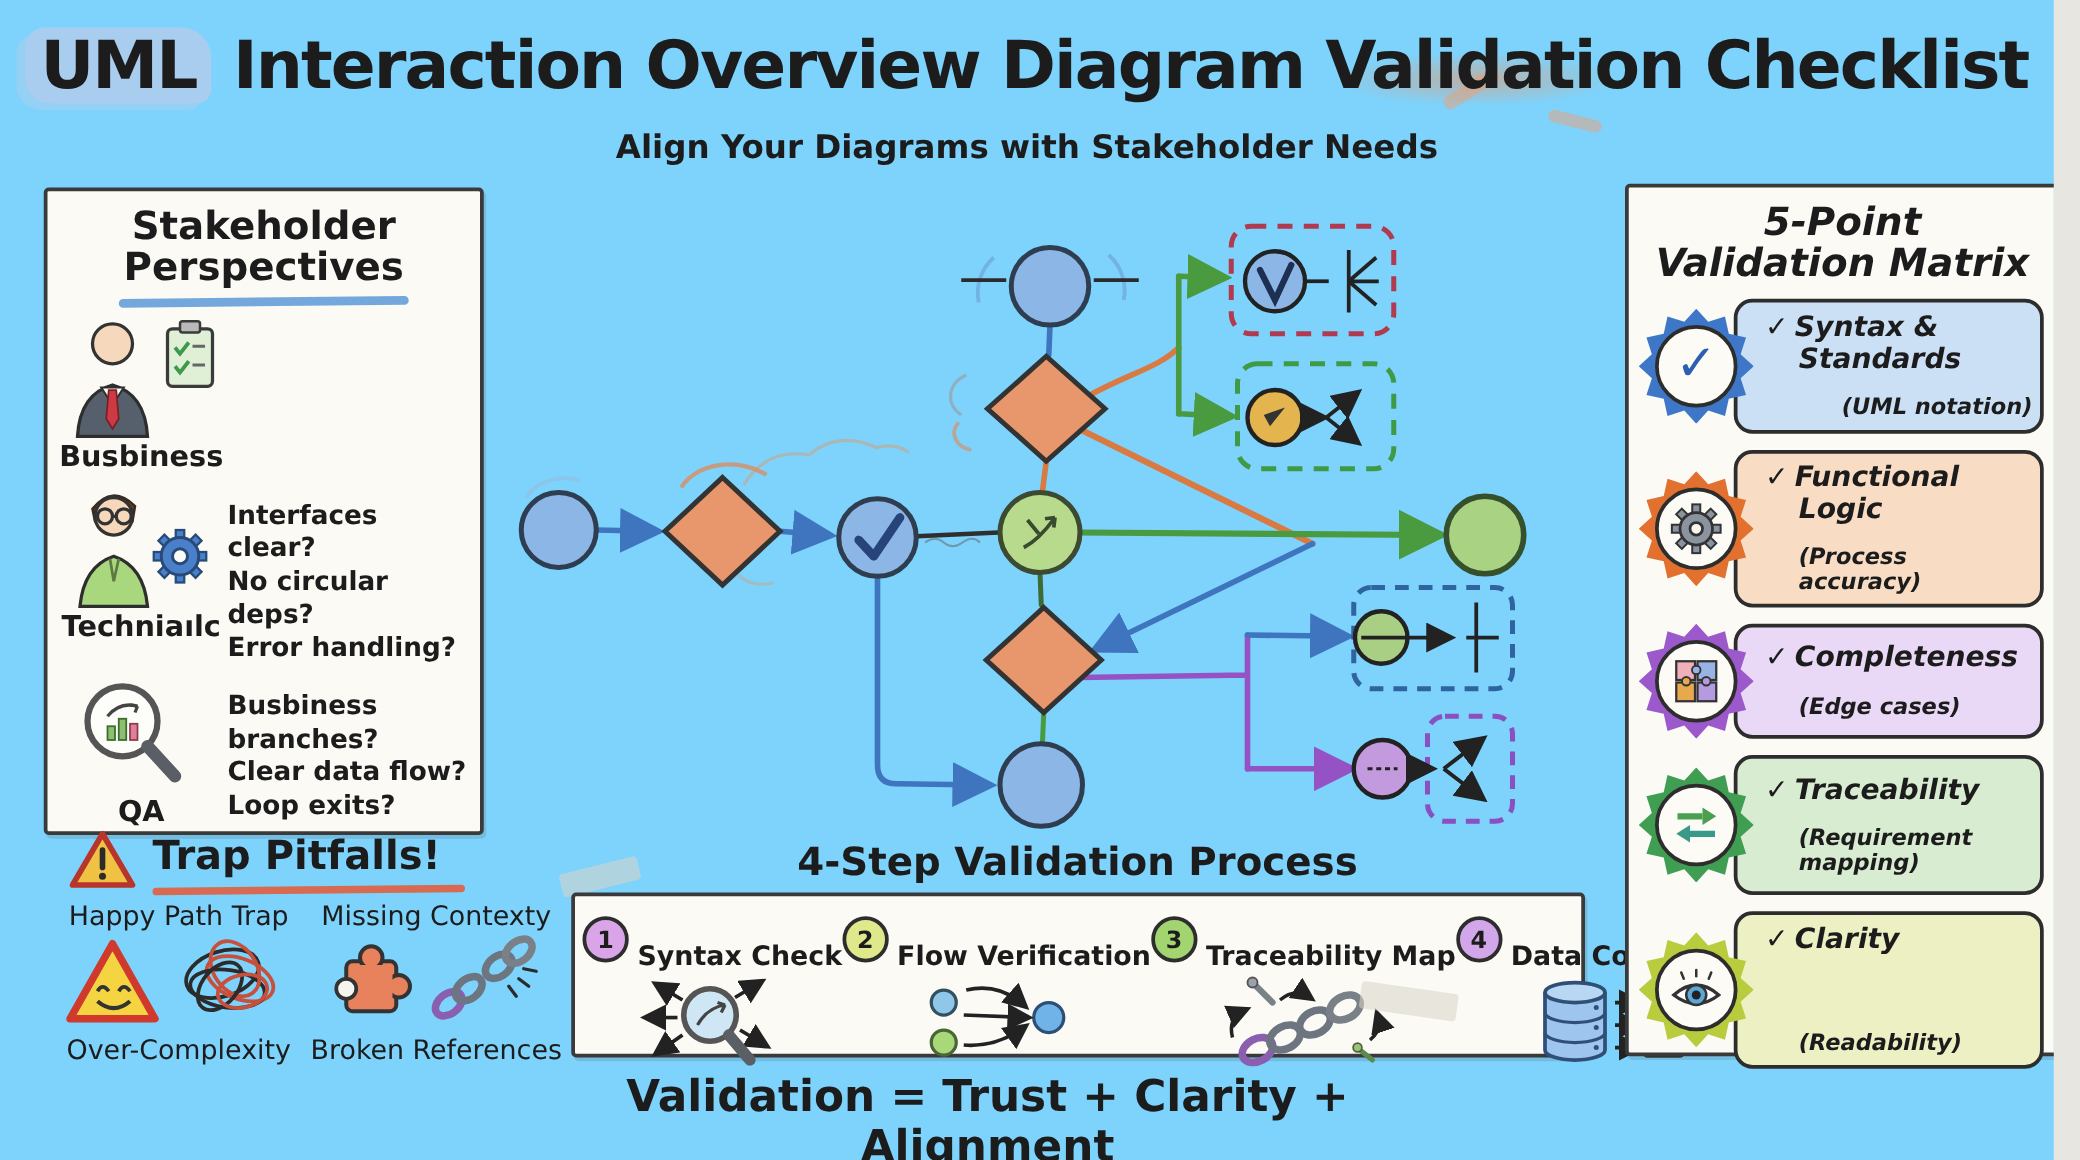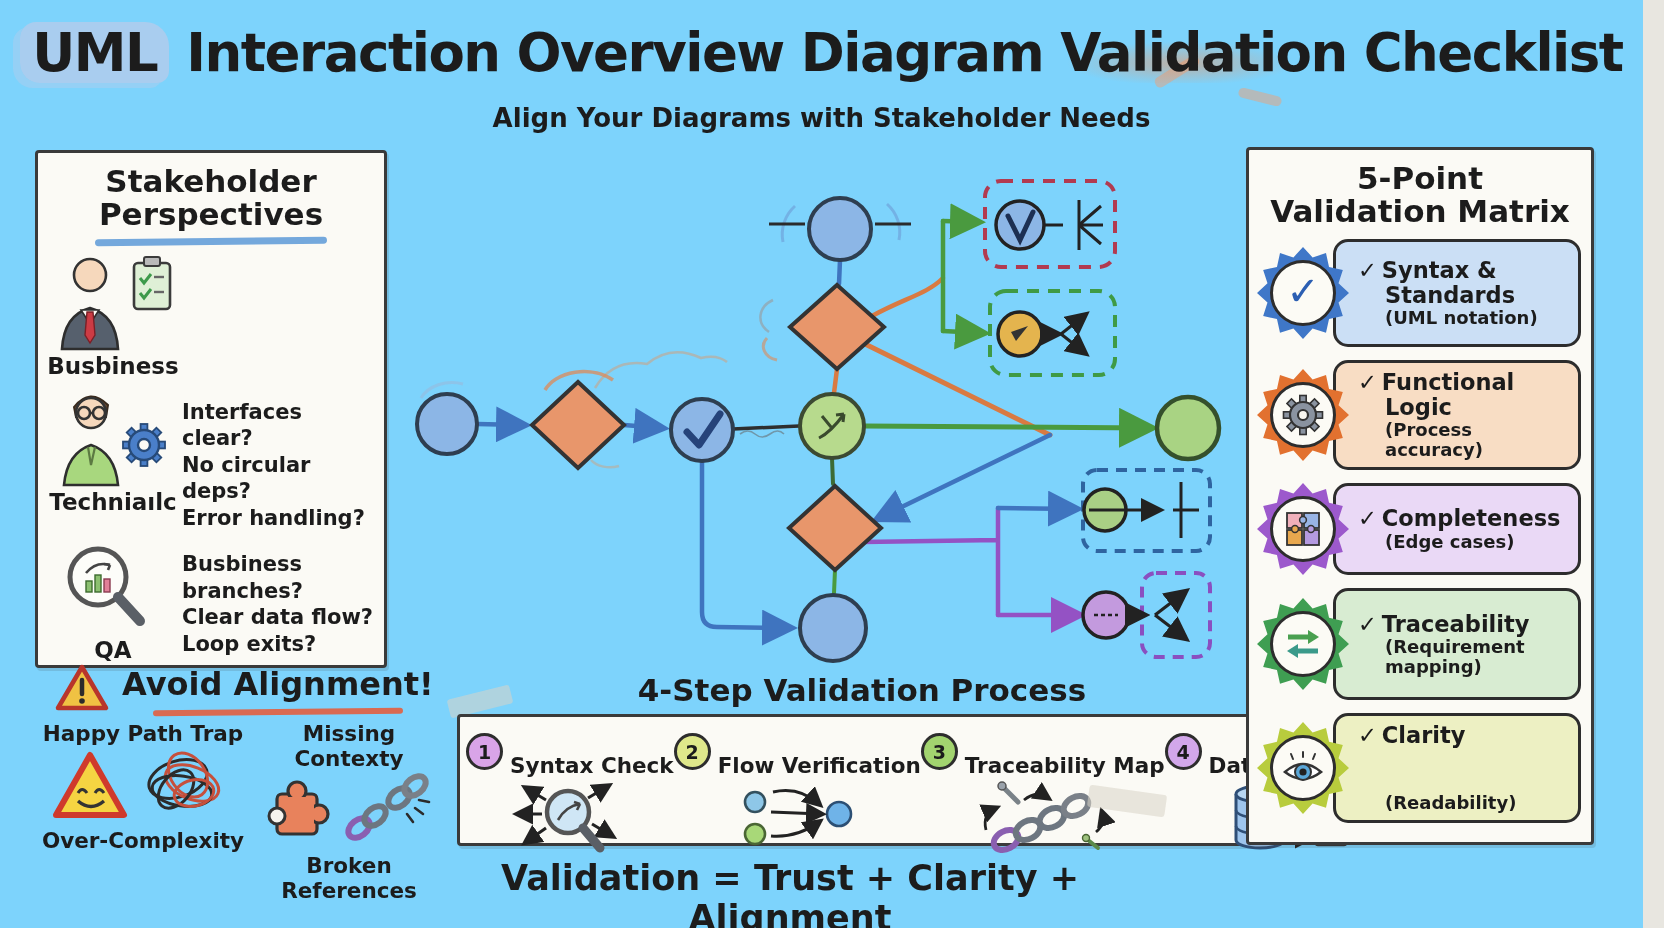--- a/index.html
+++ b/index.html
@@ -20,41 +20,41 @@
 
   
   .sp-panel{left:35px;top:150px;width:346px;height:512px;}
   .sp-rows{display:flex;flex-direction:column;gap:8px;padding:8px 6px 0 6px;}
   .sp-row{display:flex;align-items:flex-start;}
   .sp-iconwrap{width:138px;flex:none;text-align:center;}
   .sp-label{font-size:23px;font-weight:800;margin-top:-2px;}
   .sp-questions{font-size:21px;font-weight:700;line-height:1.26;padding-top:12px;}
 
   
-  .mx-panel{left:1246px;top:147px;width:342px;height:692px;}
+  .mx-panel{left:1300px;top:147px;width:342px;height:692px;font-style:italic;}
   .mx-rows{display:flex;flex-direction:column;gap:13px;padding:10px 10px 0 8px;}
   .mx-row{display:flex;align-items:center;}
   .badge{width:92px;height:92px;flex:none;display:flex;align-items:center;justify-content:center;z-index:2;
     clip-path:polygon(100% 50%,88.6% 60.4%,93.3% 75%,78.3% 78.3%,75% 93.3%,60.4% 88.6%,50% 100%,39.6% 88.6%,25% 93.3%,21.7% 78.3%,6.7% 75%,11.4% 60.4%,0% 50%,11.4% 39.6%,6.7% 25%,21.7% 21.7%,25% 6.7%,39.6% 11.4%,50% 0%,60.4% 11.4%,75% 6.7%,78.3% 21.7%,93.3% 25%,88.6% 39.6%);}
   .badge-inner{width:60px;height:60px;border-radius:50%;background:#fcfbf5;border:3px solid #2d2d2d;
     display:flex;align-items:center;justify-content:center;}
   .pill{flex:1;margin-left:-16px;border:3.5px solid #2d2d2d;border-radius:15px;padding:7px 6px 7px 22px;min-height:72px;
     display:flex;flex-direction:column;justify-content:center;}
   .mx-title{font-size:22.5px;font-weight:800;line-height:1.12;padding-left:27px;text-indent:-27px;}
   .mx-check{margin-right:5px;}
-  .mx-sub{font-size:18px;font-weight:700;line-height:1.1;padding-left:27px;margin-top:0;}
+  .mx-sub{font-size:18px;font-weight:700;line-height:1.1;padding-left:27px;margin-top:16px;}
   .glyph-check{font-size:40px;font-weight:800;color:#2c5fb2;line-height:1;margin-top:-4px;}
 
   
   .pitfalls{left:40px;top:663px;width:412px;}
   .pit-head{display:flex;align-items:center;gap:12px;padding-left:14px;}
   .pit-title{font-size:32px;font-weight:800;}
   .pit-grid{display:flex;margin-top:4px;}
   .pit-col{flex:1;text-align:center;}
-  .pit-label{font-size:21.5px;font-weight:700;}
+  .pit-label{font-size:21.5px;font-weight:400;}
   .pit-icons{display:flex;justify-content:center;align-items:center;gap:4px;height:82px;}
 
   
   .proc-heading{left:462px;top:672px;width:800px;text-align:center;font-size:31px;font-weight:800;}
   .proc-box{left:457px;top:714px;width:811px;height:132px;display:flex;padding:4px 6px;box-sizing:border-box;}
   .step{flex:1;display:flex;flex-direction:column;align-items:center;padding-top:4px;}
   .step-head{display:flex;align-items:center;gap:7px;}
   .num{width:31px;height:31px;border-radius:50%;border:3px solid #2d2d2d;display:flex;align-items:center;justify-content:center;
        font-weight:800;font-size:19px;flex:none;}
   .step-label{font-size:21.5px;font-weight:800;white-space:nowrap;margin-top:28px;}
@@ -277,21 +277,21 @@
   <div class="abs pitfalls">
     <div class="pit-head">
       <span>
         <svg width="56" height="50" viewBox="0 0 56 50">
           <path d="M28,4 L52,45 L4,45 Z" fill="#f0c243" stroke="#b8352b" stroke-width="4.5" stroke-linejoin="round"></path>
           <line x1="28" y1="17" x2="28" y2="31" stroke="#2b2b2b" stroke-width="4.5" stroke-linecap="round"></line>
           <circle cx="28" cy="38" r="2.8" fill="#2b2b2b"></circle>
         </svg>
       </span>
       <div>
-        <div class="pit-title">Avoid Alignment!</div>
+        <div class="pit-title">Trap Pitfalls!</div>
         <span class="underline" style="width:250px;background:#d96a52;height:6px;"></span>
       </div>
     </div>
     <div class="pit-grid">
       <div class="pit-col">
         <div class="pit-label">Happy Path Trap</div>
         <div class="pit-icons">
           <span>
             <svg width="82" height="76" viewBox="0 0 82 76">
               <path d="M40,8 L74,68 L6,68 Z" fill="#f5d442" stroke="#cf3a2c" stroke-width="6" stroke-linejoin="round"></path>
@@ -473,21 +473,21 @@
     <div class="panel-heading">5-Point
 Validation Matrix</div>
     <div class="mx-rows">
 
       <div class="mx-row">
         <div class="badge" style="background:#3f77c8;">
           <div class="badge-inner">
               <span class="glyph-check">✓</span>
             </div>
         </div>
-        <div class="pill" style="background:#cbdff5;min-height:88px;">
+        <div class="pill" style="background:#cbdff5;min-height:88px;align-items:flex-end;">
           <div class="mx-title"><span class="mx-check">✓</span><span>Syntax &amp; Standards</span></div>
           <div class="mx-sub">(UML notation)</div>
         </div>
       </div>
 
       <div class="mx-row">
         <div class="badge" style="background:#e2712f;">
           <div class="badge-inner">
             <svg width="46" height="46" viewBox="0 0 46 46">
               <g transform="translate(23,23)">

